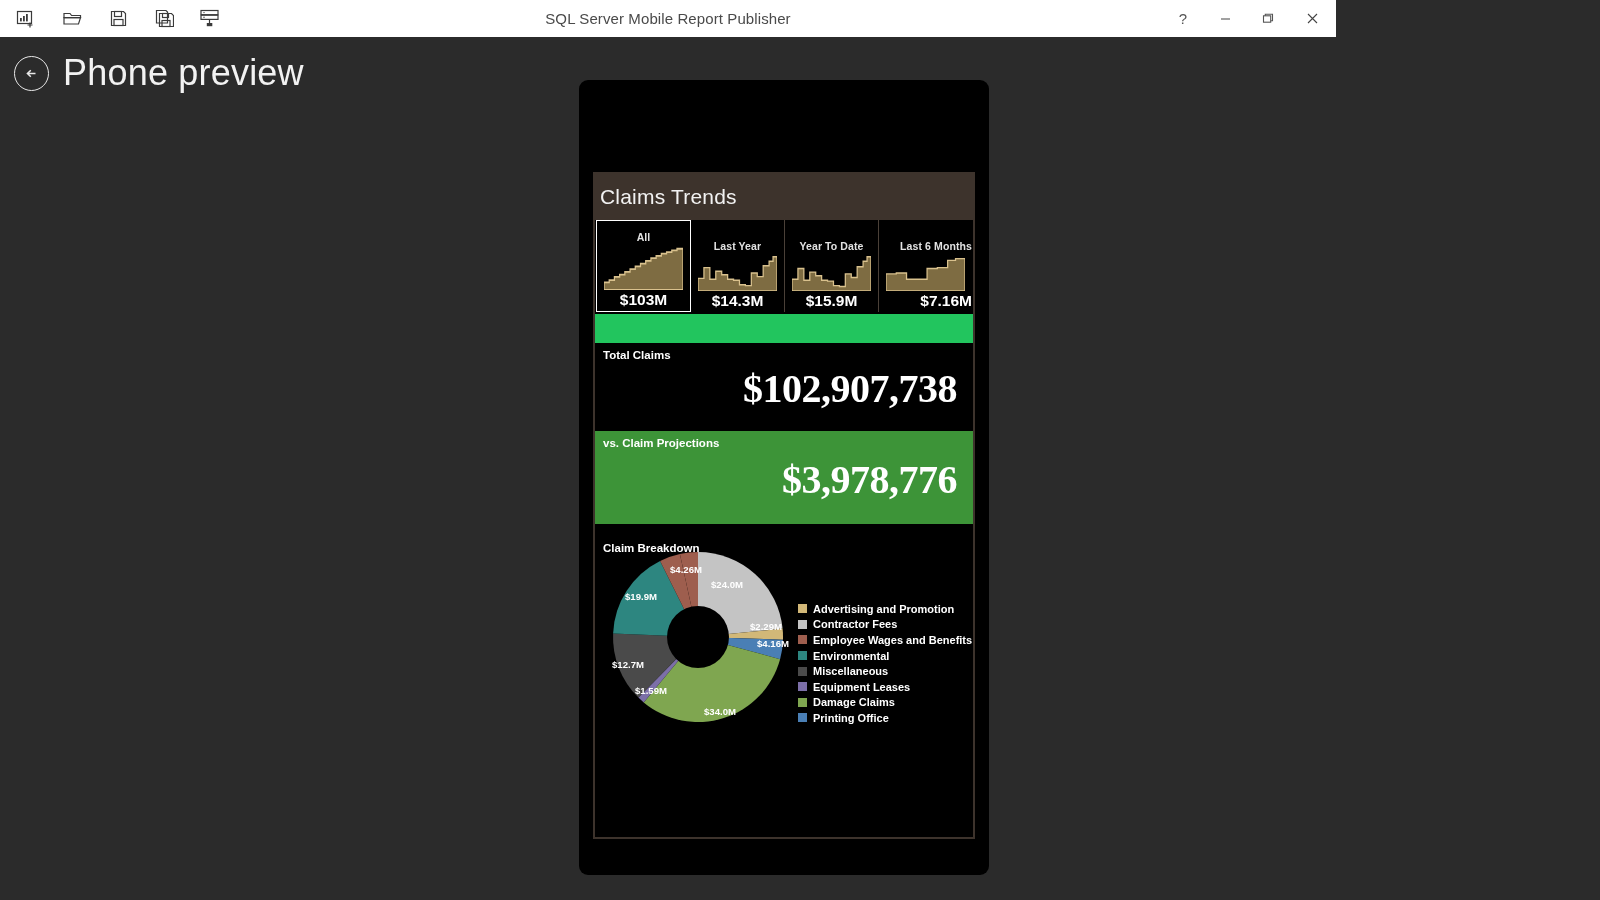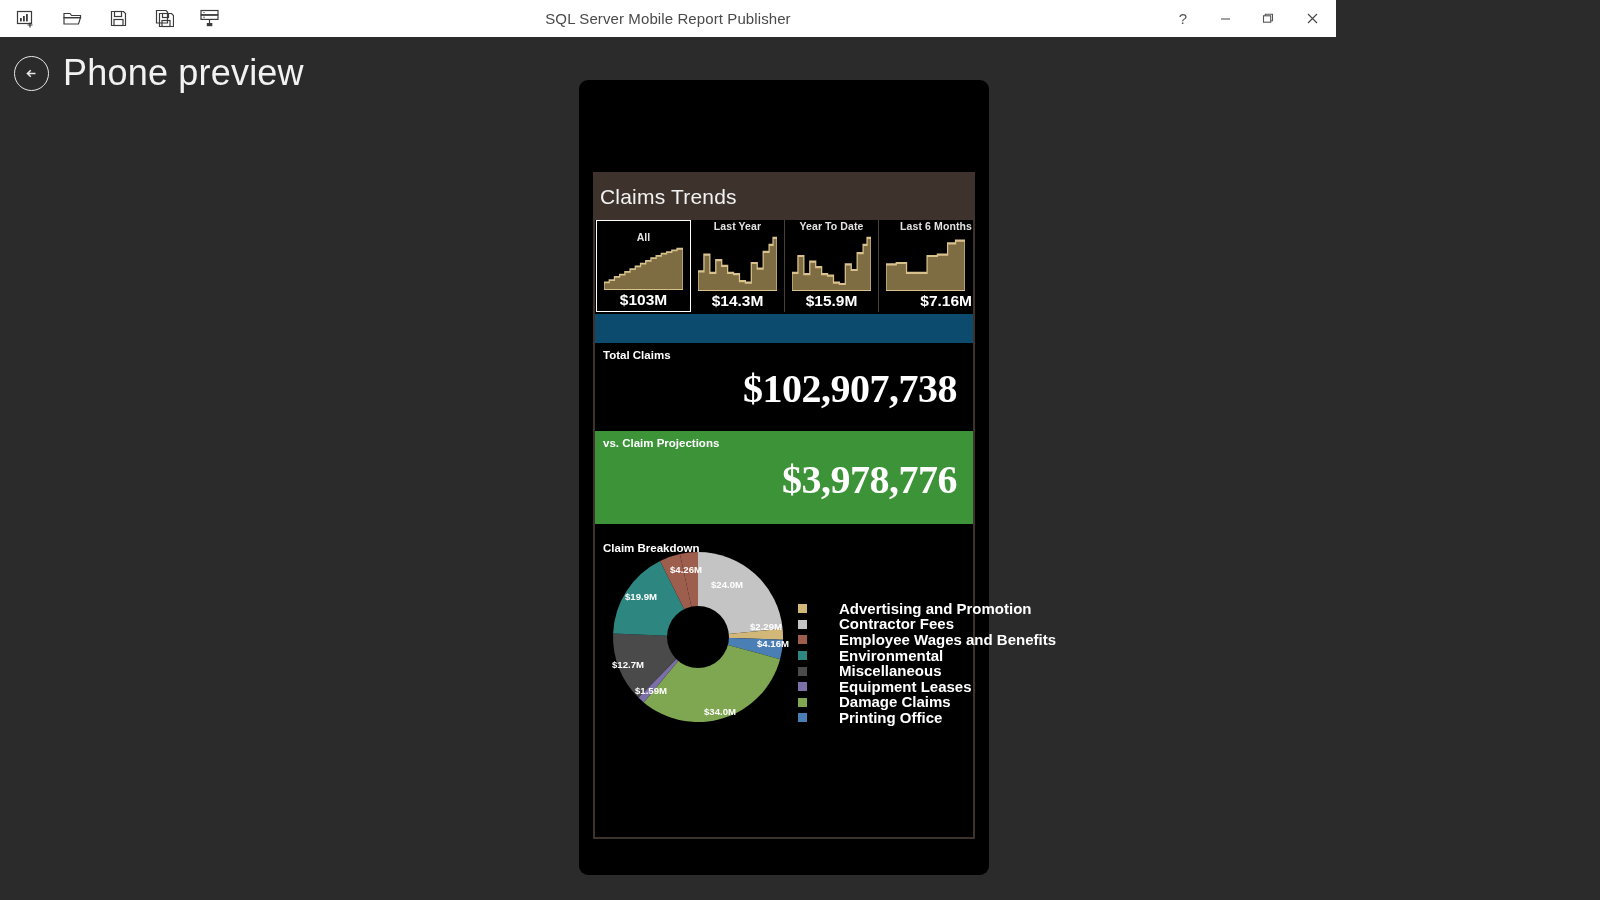--- a/index.html
+++ b/index.html
@@ -70,21 +70,21 @@
     border-radius: 9px;
   }
   .phone-screen {
     position: absolute; left: 14px; top: 92px;
     width: 382px; height: 667px;
     background: #3d332c;
     padding: 2px;
   }
   .report {
     width: 100%; height: 100%;
-    background: #0c4a6e;
+    background: #22c55e;
     position: relative;
     display: flex; flex-direction: column;
   }
 
   
   .rep-head {
     background: #3d332c;
     height: 46px;
     display: flex; align-items: center;
     padding: 0 0 0 5px;
@@ -100,21 +100,21 @@
     display: flex; height: 94px; flex: none;
     background: #000;
     padding: 0 1px 2px 1px;
   }
   .tile {
     flex: 1 1 0; position: relative;
     background: #000;
     border-right: 1px solid #4a4038;
     display: flex; flex-direction: column;
     align-items: center;
-    padding-top: 0;
+    padding-top: 20px;
   }
   .tile:last-child { border-right: none; align-items: flex-end; }
   .tile.selected {
     border: 1.7px solid #ffffff;
     padding-top: 10px;
   }
   .tile-label {
     font-size: 10.5px; font-weight: bold; color: #e2e2e2;
     letter-spacing: .1px; line-height: 13px;
   }
@@ -170,22 +170,22 @@
     position: absolute; left: 203px; top: 77px;
   }
   .legend-item {
     display: flex; align-items: center; gap: 6px;
     height: 15.6px;
   }
   .legend-swatch {
     width: 9px; height: 9px; flex: none;
   }
   .legend-text {
-    font-size: 15px; font-weight: bold; color: #ffffff;
-    line-height: 12px; white-space: nowrap; margin-left: 26px;
+    font-size: 11px; font-weight: bold; color: #ffffff;
+    line-height: 12px; white-space: nowrap;
   }
 </style>
 </head>
 <body>
 
 <div class="titlebar">
   <div class="tb-tools">
 
     <div class="tb-btn">
       <svg width="21" height="21" viewBox="0 0 21 21" fill="none" stroke="#3b3b3b" stroke-width="1.2">

